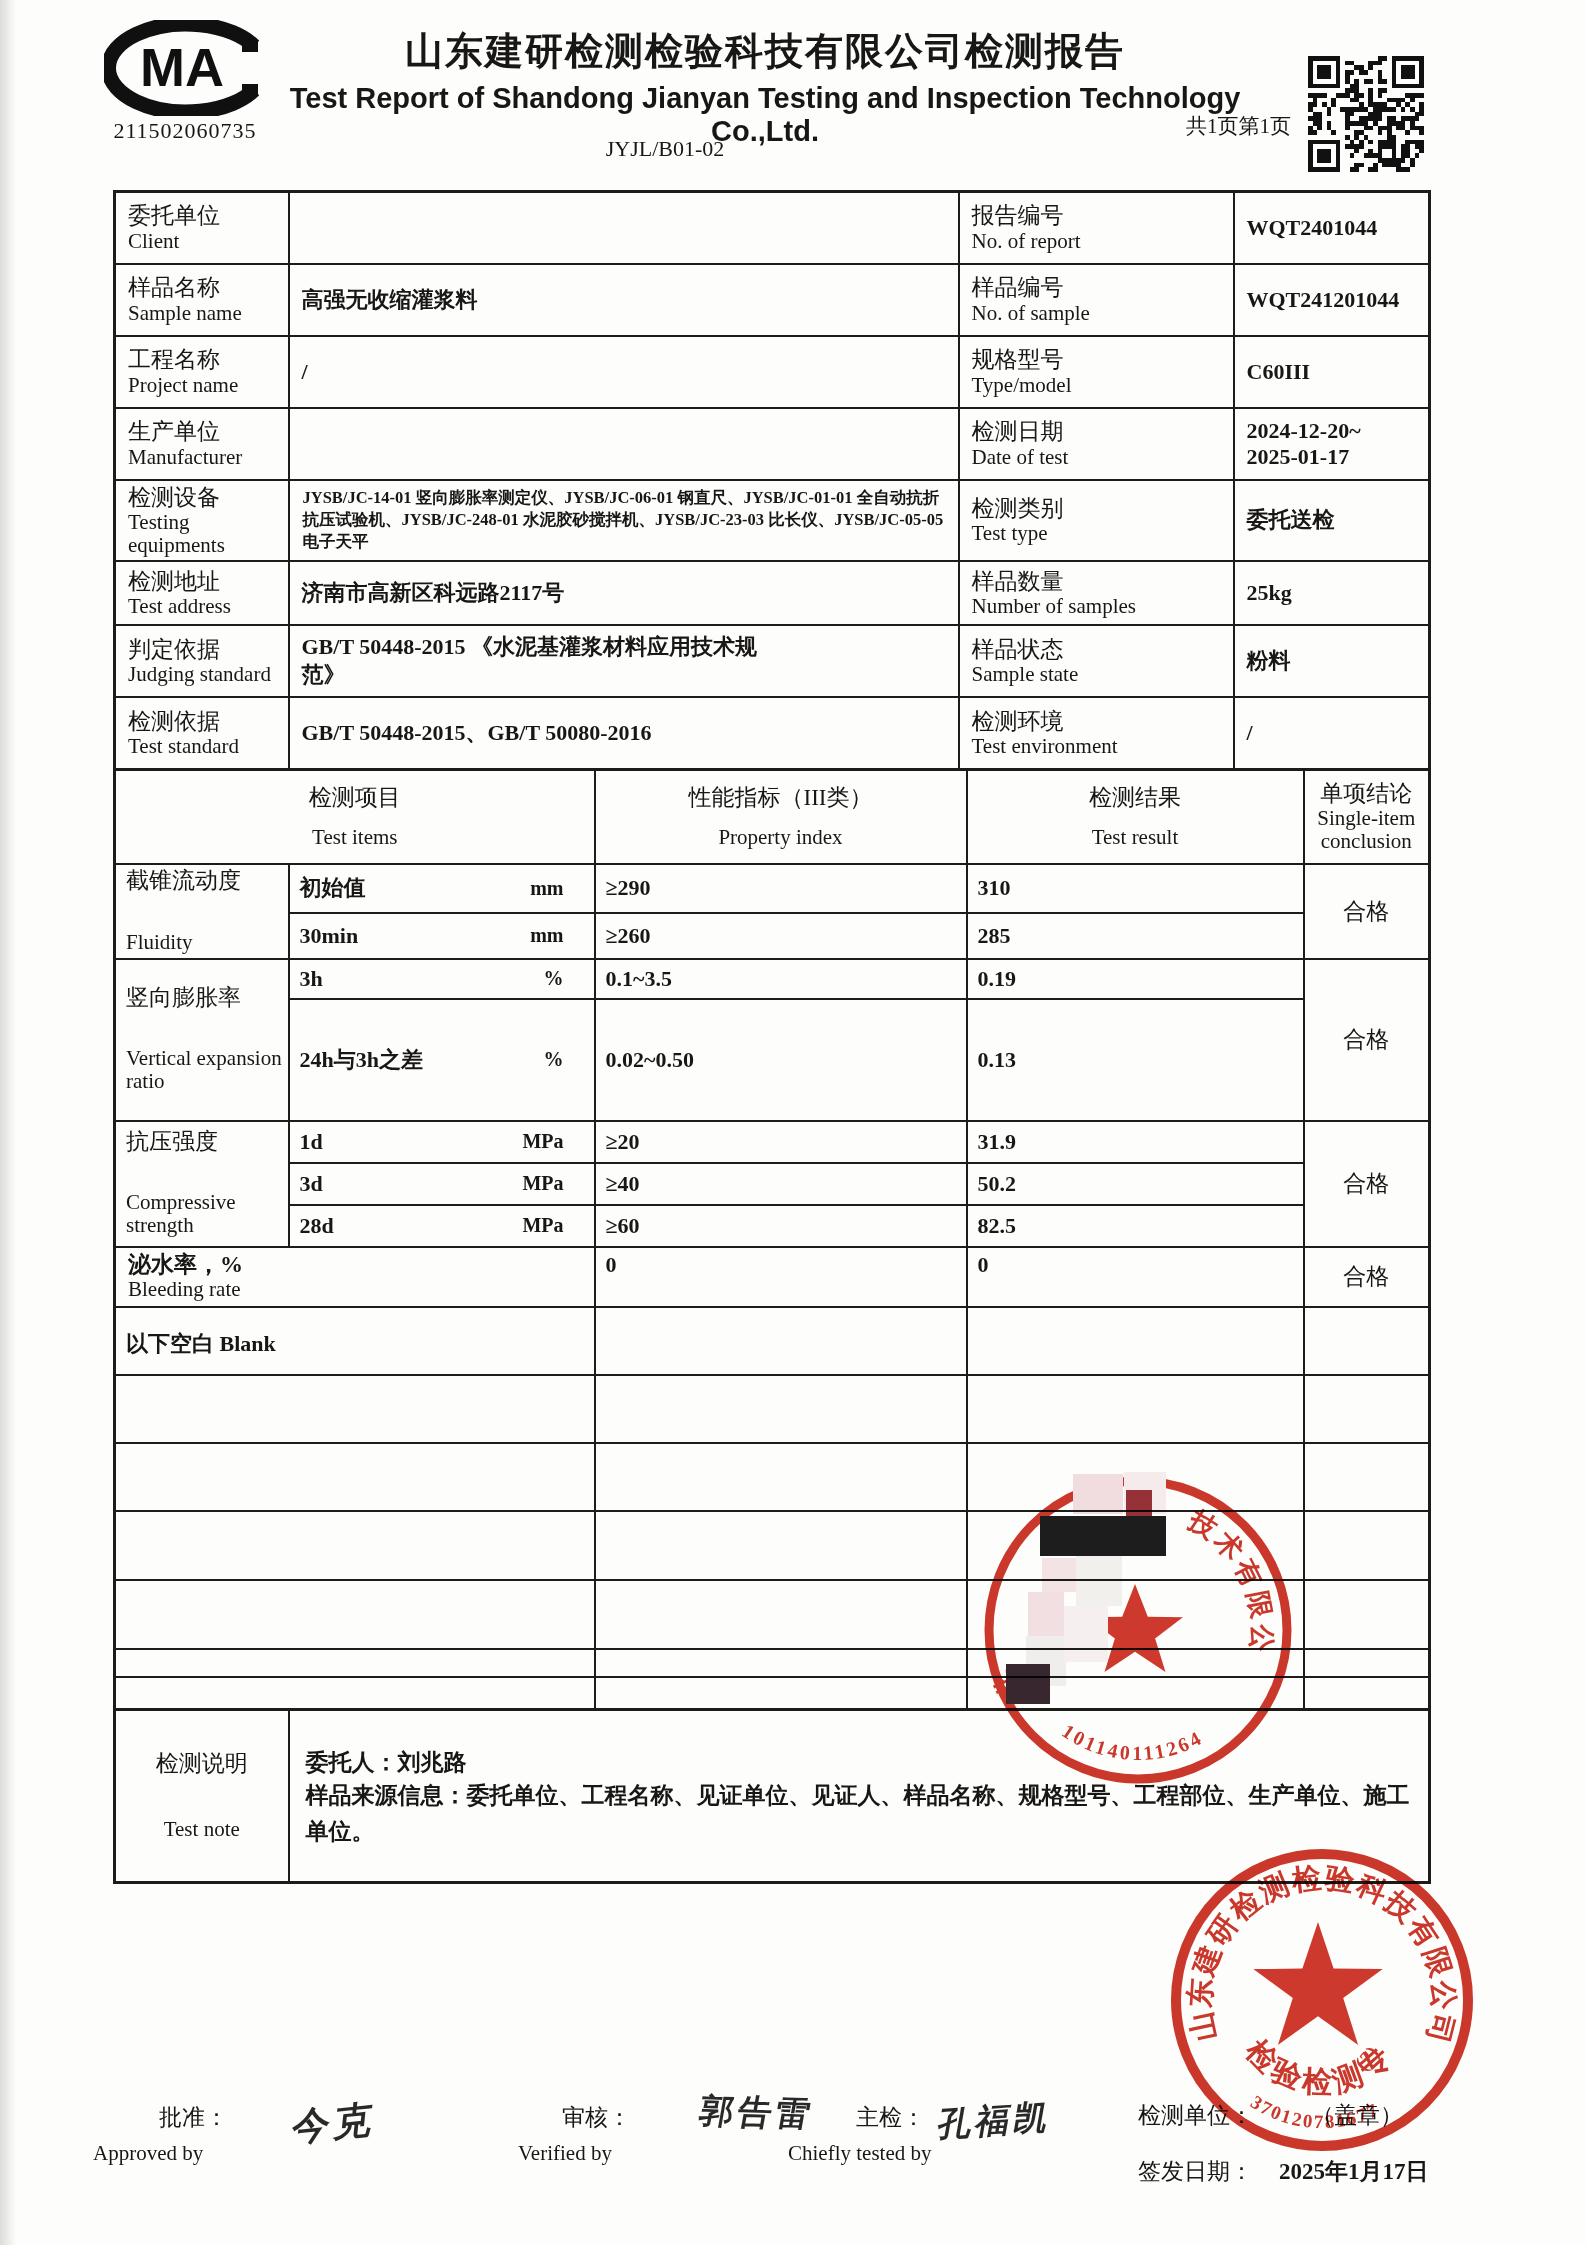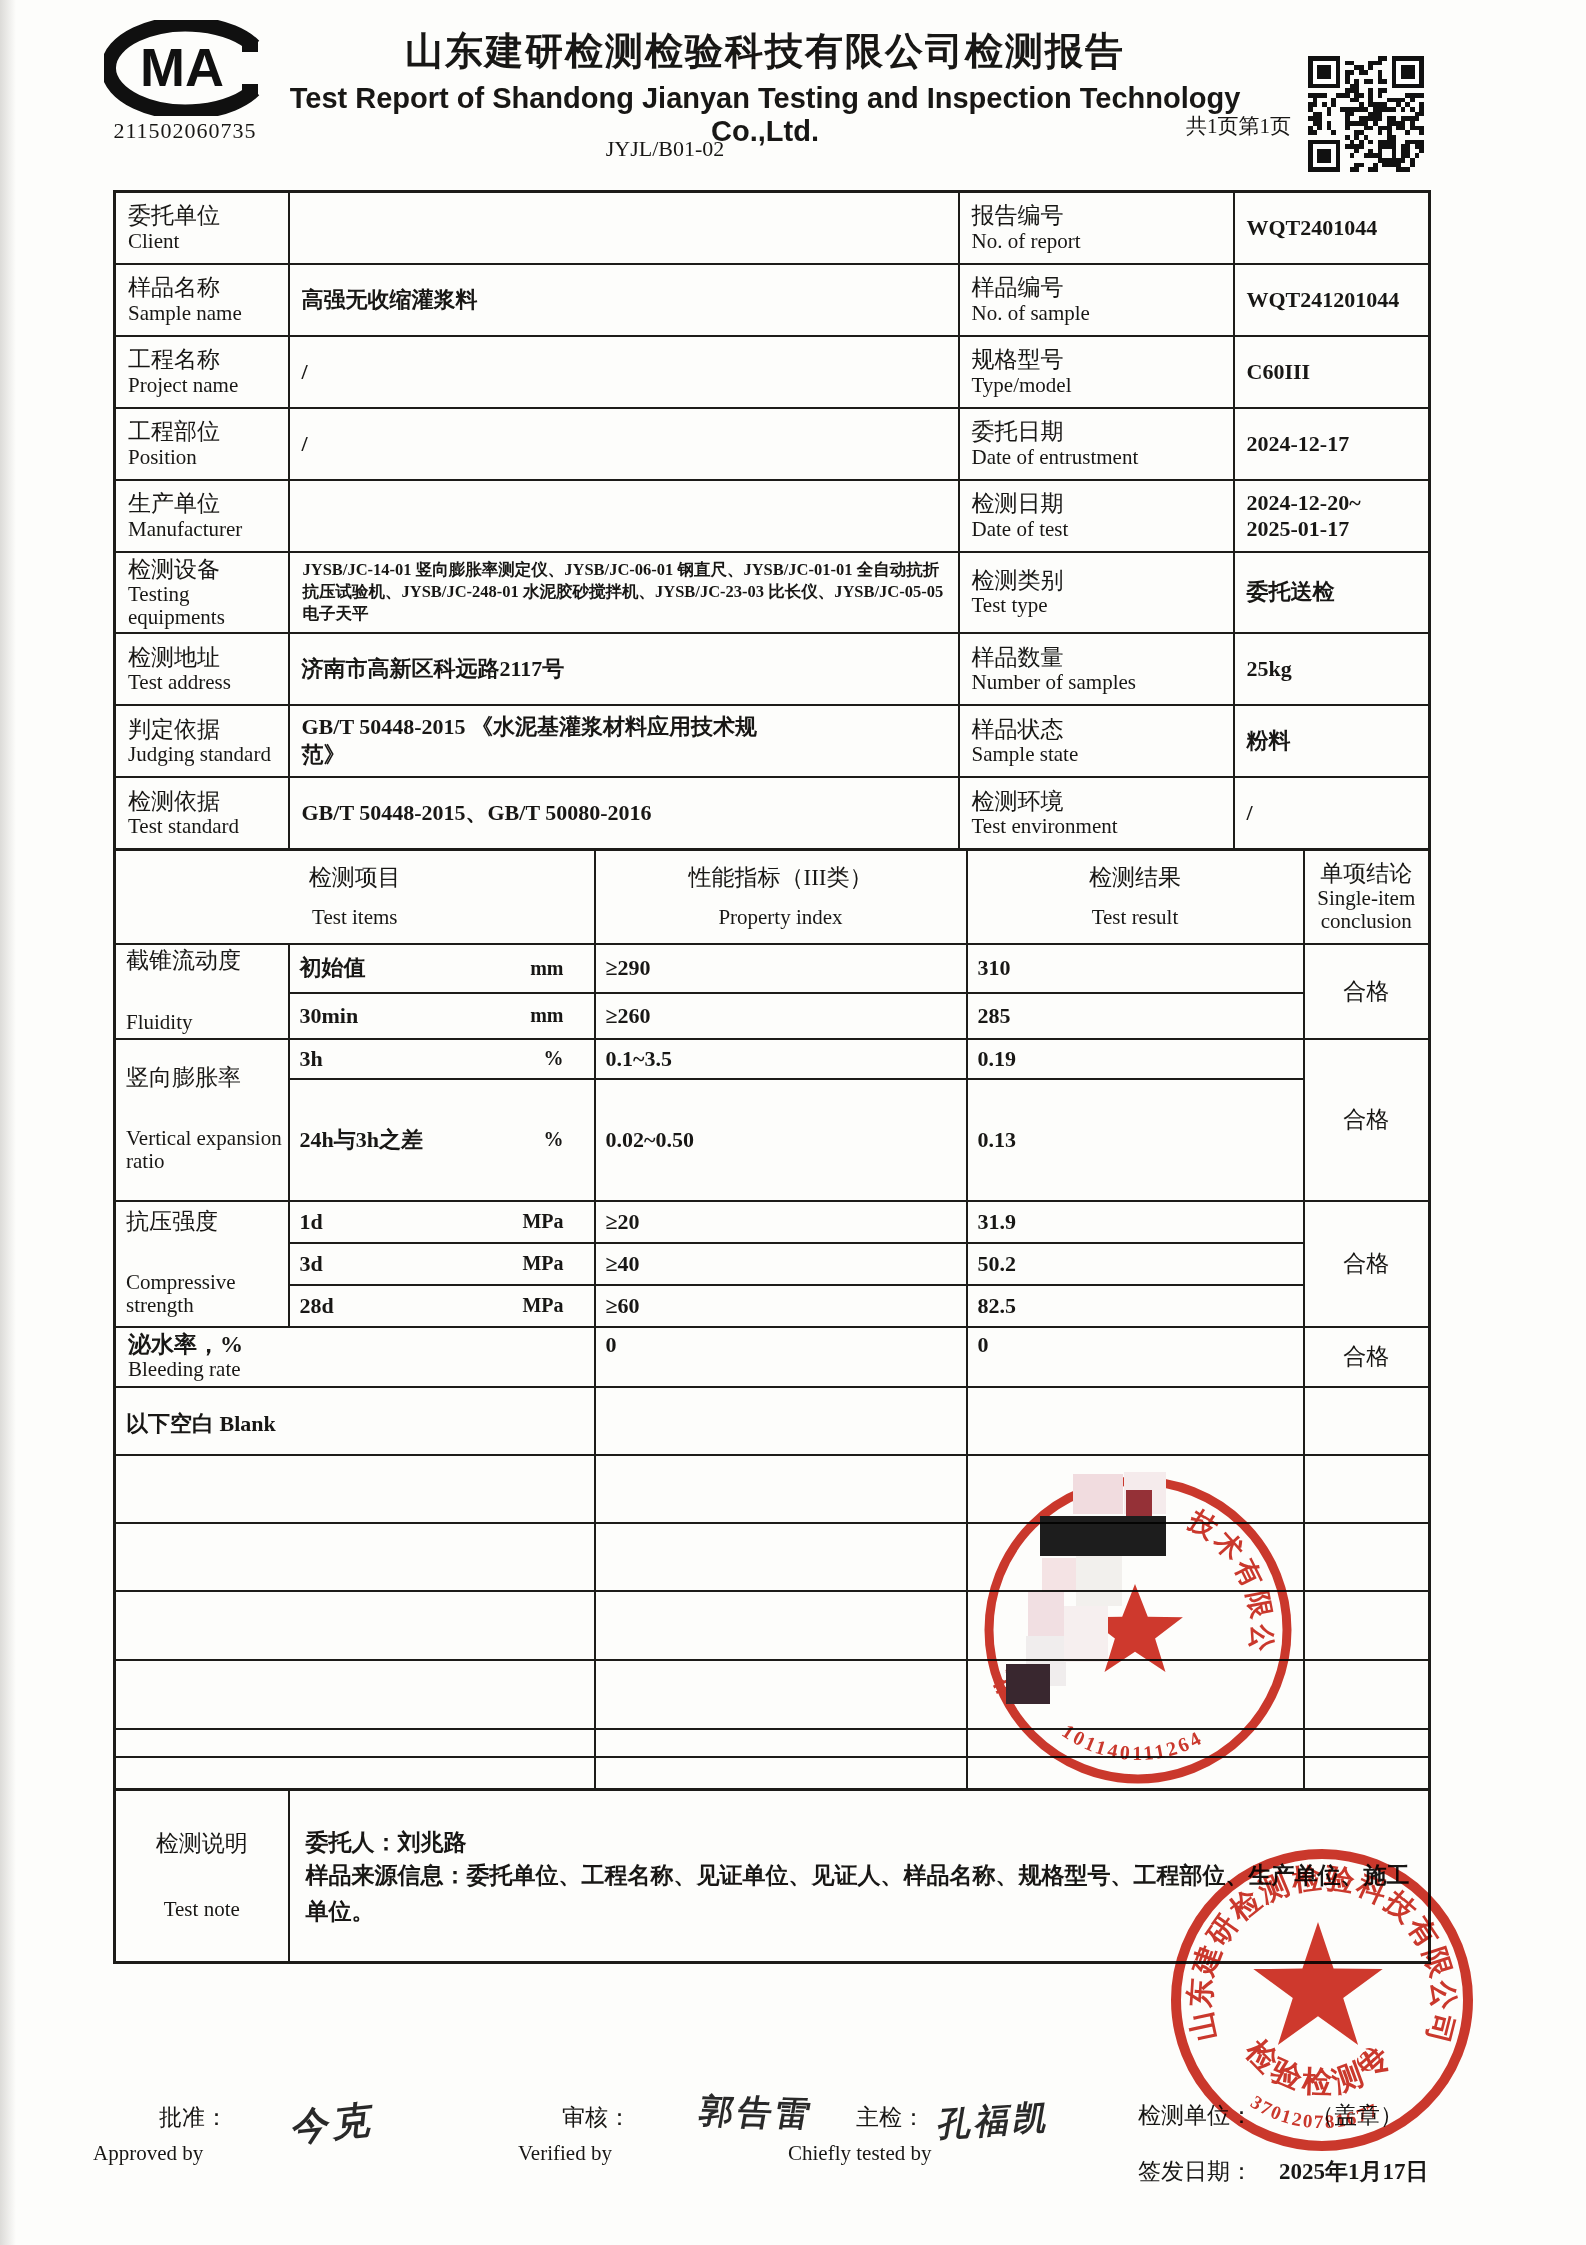--- a/index.html
+++ b/index.html
@@ -365,36 +365,20 @@
               <div class="lblcell">
                 <span class="zh">规格型号</span>
                 <span class="en">Type/model</span>
               </div>
             </td>
           <td class="valcell">C60III</td>
         </tr>
         <tr style="height:72px">
           <td>
               <div class="lblcell">
-                <span class="zh">工程部位</span>
-                <span class="en">Position</span>
-              </div>
-            </td>
-          <td class="valcell">/</td>
-          <td>
-              <div class="lblcell">
-                <span class="zh">委托日期</span>
-                <span class="en">Date of entrustment</span>
-              </div>
-            </td>
-          <td class="valcell">2024-12-17</td>
-        </tr>
-        <tr style="height:72px">
-          <td>
-              <div class="lblcell">
                 <span class="zh">生产单位</span>
                 <span class="en">Manufacturer</span>
               </div>
             </td>
           <td class="valcell"></td>
           <td>
               <div class="lblcell">
                 <span class="zh">检测日期</span>
                 <span class="en">Date of test</span>
               </div>
@@ -411,21 +395,21 @@
             </td>
           <td class="eq">JYSB/JC-14-01 竖向膨胀率测定仪、JYSB/JC-06-01 钢直尺、JYSB/JC-01-01 全自动抗折抗压试验机、JYSB/JC-248-01 水泥胶砂搅拌机、JYSB/JC-23-03 比长仪、JYSB/JC-05-05 电子天平</td>
           <td>
               <div class="lblcell">
                 <span class="zh">检测类别</span>
                 <span class="en">Test type</span>
               </div>
             </td>
           <td class="valcell">委托送检</td>
         </tr>
-        <tr style="height:72px">
+        <tr style="height:64px">
           <td>
               <div class="lblcell">
                 <span class="zh">检测地址</span>
                 <span class="en">Test address</span>
               </div>
             </td>
           <td class="valcell">济南市高新区科远路2117号</td>
           <td>
               <div class="lblcell">
                 <span class="zh">样品数量</span>

